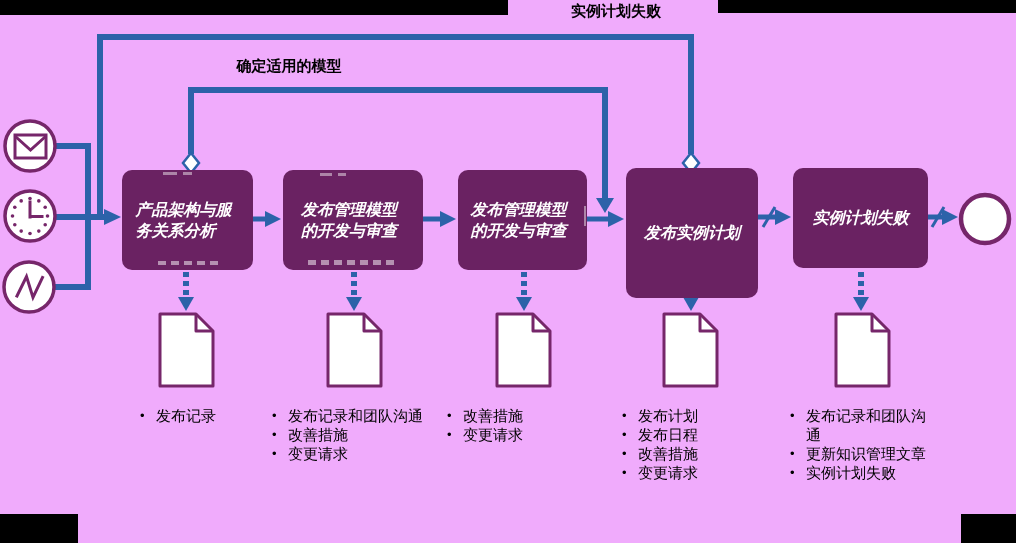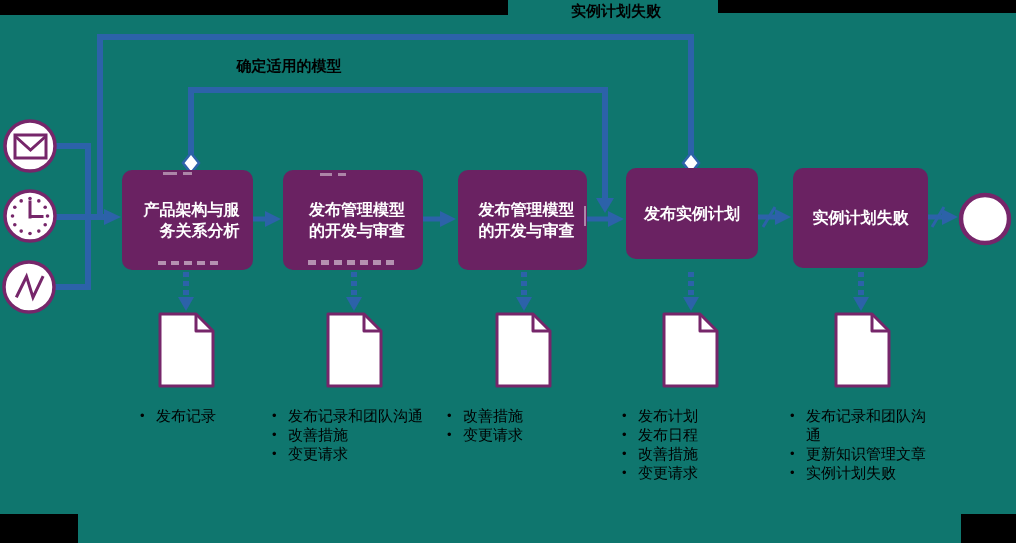--- a/index.html
+++ b/index.html
@@ -4,21 +4,21 @@
 <style>
   :root{
     --activity-purple:#6a2262;
     --outline-purple:#76266a;
     --flow-blue:#2c62a9;
     --label-text:#000000;
     --activity-text:#ffffff;
   }
   html,body{margin:0;padding:0;background:#fff;}
   .stage{
-    position:relative;width:1016px;height:543px;background:#0f766e;
+    position:relative;width:1016px;height:543px;background:#f0abfc;
     font-family:"Liberation Sans","DejaVu Sans",sans-serif;overflow:hidden;
   }
   .bar{position:absolute;background:#000;}
   .lbl{
     position:absolute;font-weight:bold;font-size:15px;color:var(--label-text);
     text-align:center;white-space:nowrap;
   }
   svg.canvas{position:absolute;left:0;top:0;}
   .ln{stroke:var(--flow-blue);stroke-width:6;fill:none;}
   .ln5{stroke:var(--flow-blue);stroke-width:5;fill:none;}
@@ -28,21 +28,21 @@
   .doc{stroke:var(--outline-purple);stroke-width:3;fill:#fff;stroke-linejoin:round;}
   .docf{stroke:var(--outline-purple);stroke-width:3;fill:none;stroke-linejoin:round;}
   .evt{stroke:var(--outline-purple);stroke-width:3.5;fill:#fff;}
   .evtd{stroke:var(--outline-purple);stroke-width:3;fill:none;stroke-linecap:square;}
   .dot{fill:var(--outline-purple);stroke:none;}
   .dia{fill:#fff;stroke:var(--flow-blue);stroke-width:2.5;}
   .endc{stroke:var(--outline-purple);stroke-width:4.5;fill:#fff;}
   .box{
     position:absolute;background:var(--activity-purple);border-radius:10px;
     color:var(--activity-text);font-weight:bold;font-size:16px;line-height:1.32;
-    display:flex;align-items:center;justify-content:center;text-align:right;
+    display:flex;align-items:center;justify-content:center;text-align:left;font-style:italic;
   }
   .box .inner{width:104px;}
   .box .inner.one-line{width:auto;white-space:nowrap;}
   .art{position:absolute;background:rgba(255,255,255,0.45);}
   .art-dashes{
     position:absolute;
     background:repeating-linear-gradient(90deg,rgba(255,255,255,0.5) 0 8px,transparent 8px 13px);
   }
   ul.out{
     position:absolute;margin:0;padding:0;list-style:none;
@@ -177,21 +177,21 @@
 
   <div class="box" style="left:122px;top:170px;width:131px;height:100px">
     <span class="inner">产品架构与服务关系分析</span>
   </div>
   <div class="box" style="left:283px;top:170px;width:140px;height:100px">
     <span class="inner">发布管理模型的开发与审查</span>
   </div>
   <div class="box" style="left:458px;top:170px;width:129px;height:100px">
     <span class="inner">发布管理模型的开发与审查</span>
   </div>
-  <div class="box" style="left:626px;top:168px;width:132px;height:91px">
+  <div class="box" style="left:626px;top:168px;width:132px;height:130px">
     <span class="inner one-line">发布实例计划</span>
   </div>
   <div class="box" style="left:793px;top:168px;width:135px;height:100px">
     <span class="inner one-line">实例计划失败</span>
   </div>
 
   <div class="art" style="left:163px;top:172px;width:14px;height:3px"></div>
   <div class="art" style="left:183px;top:172px;width:9px;height:3px"></div>
   <div class="art-dashes" style="left:158px;top:261px;width:62px;height:4px"></div>
   <div class="art" style="left:320px;top:173px;width:12px;height:3px"></div>

